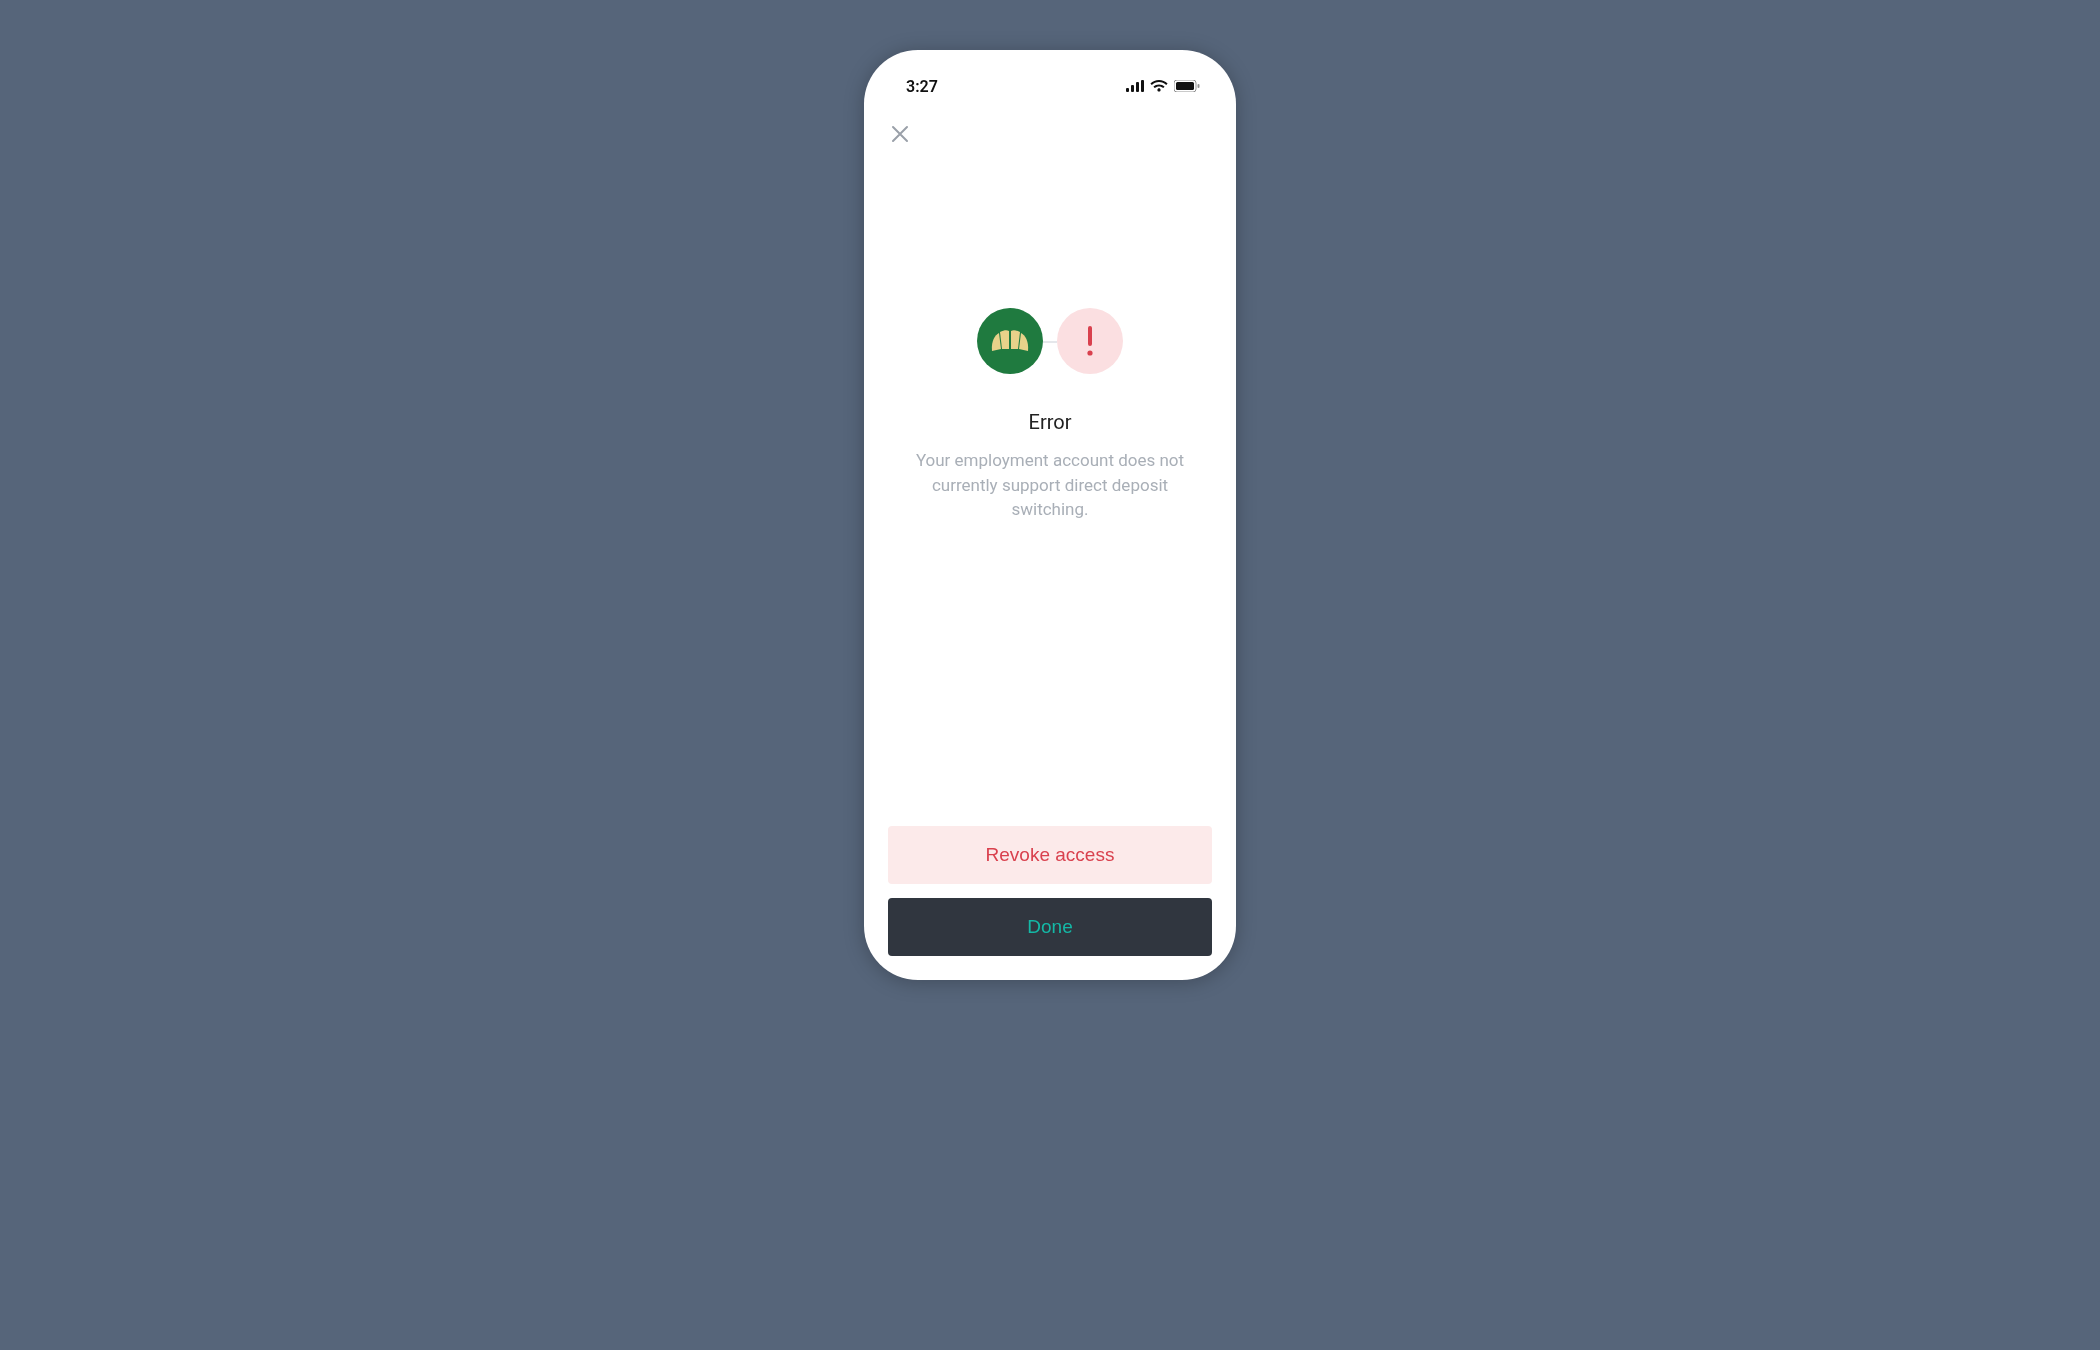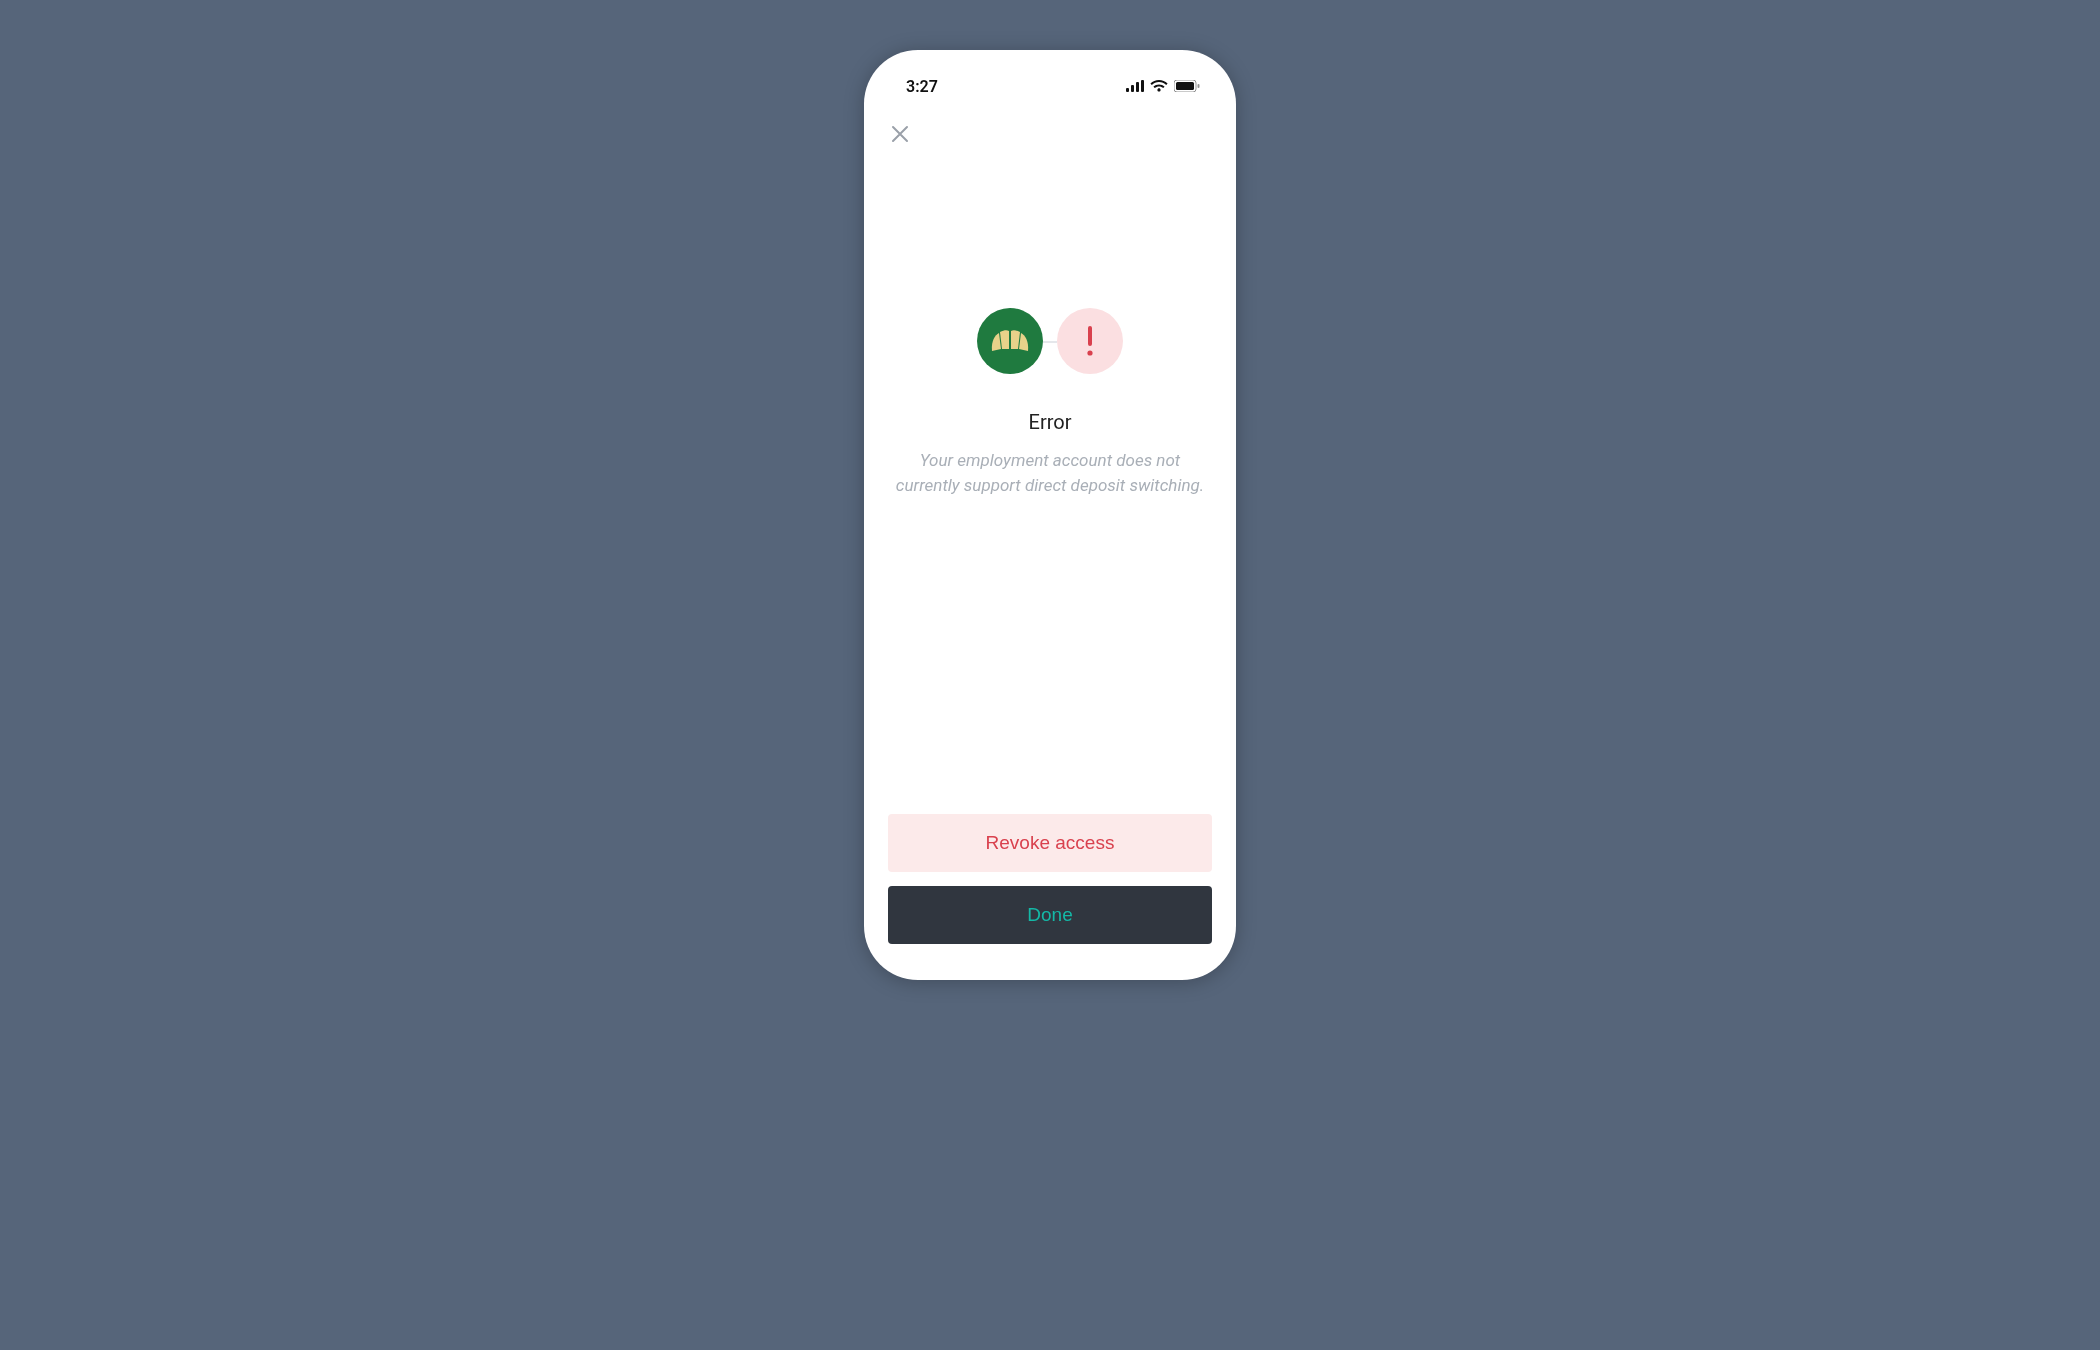--- a/index.html
+++ b/index.html
@@ -95,24 +95,23 @@
     font-weight: 400;
     color: #222;
   }
   .error-body {
     margin-top: 14px;
     font-size: 17px;
     line-height: 1.45;
     color: #a9afb7;
     text-align: center;
     max-width: 320px;
-    font-style: italic;
   }
   .button-stack {
-    padding: 0 24px 36px 24px;
+    padding: 0 24px 24px 24px;
     display: flex;
     flex-direction: column;
     gap: 14px;
     border-radius: 30px;
   }
   .btn {
     height: 58px;
     border: none;
     border-radius: 4px;
     font-size: 19px;

